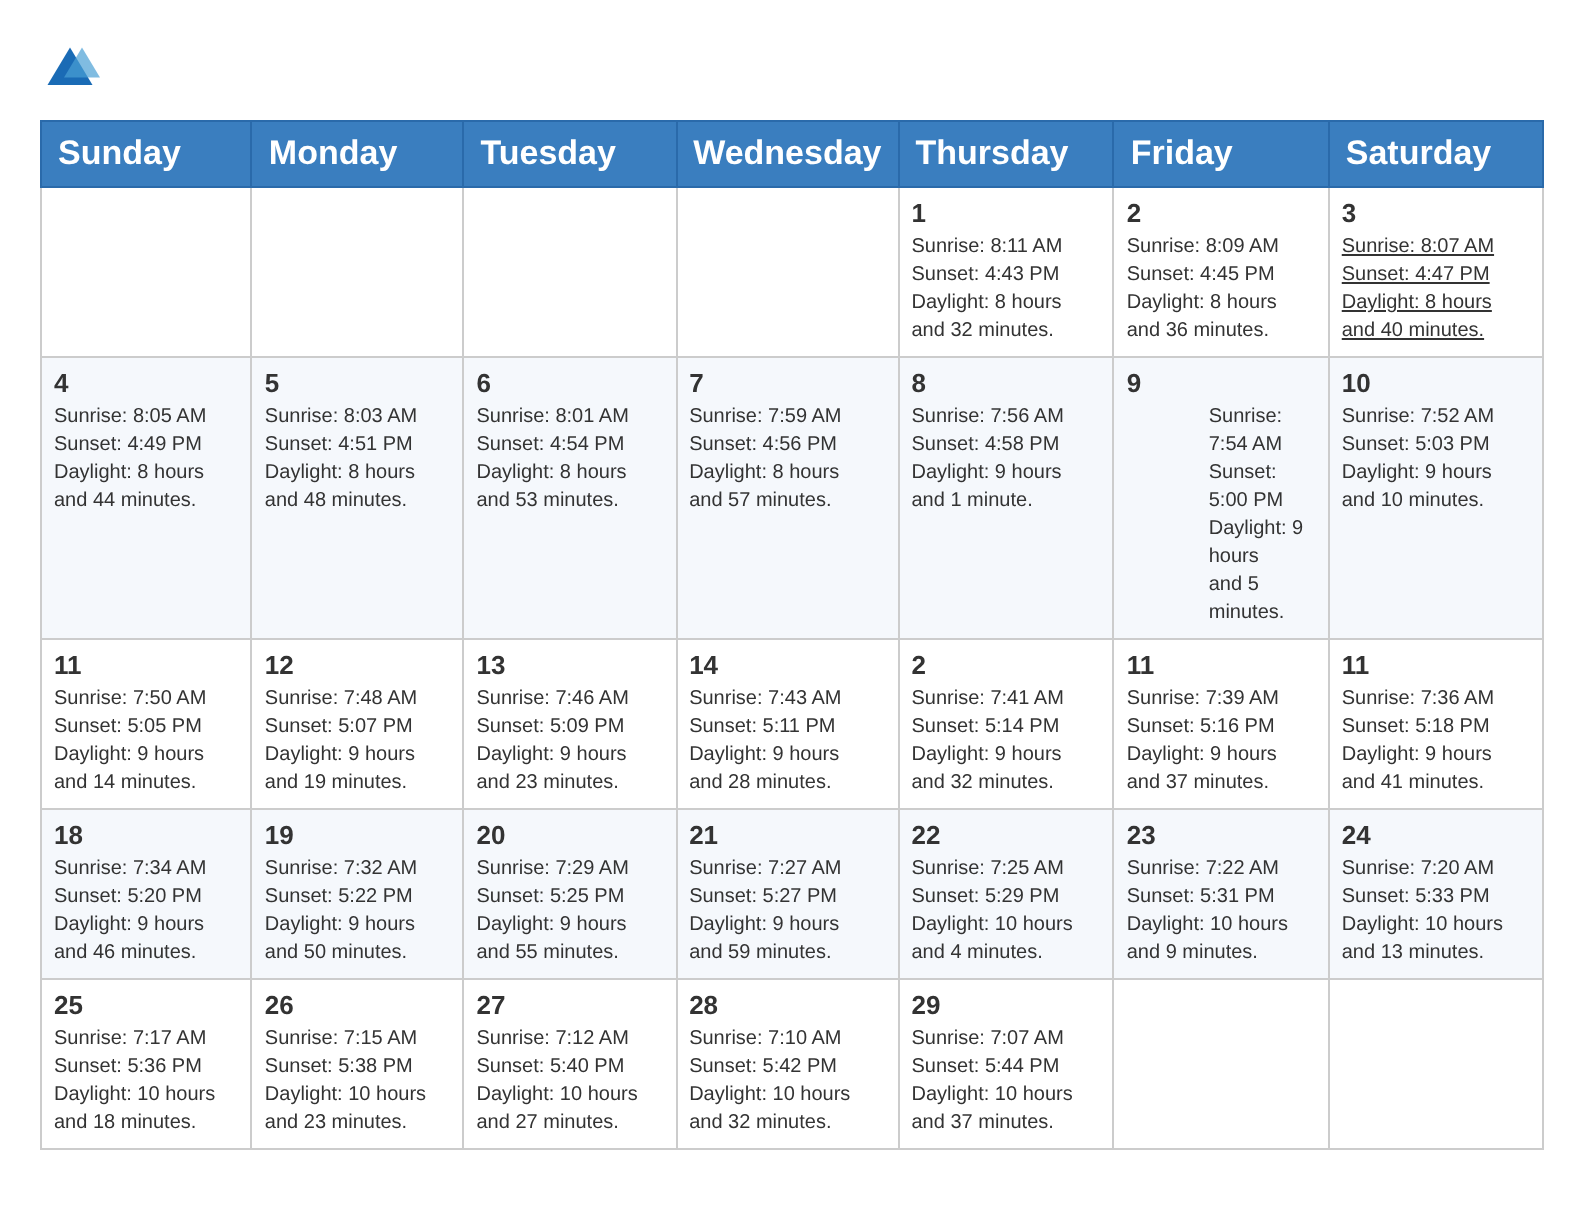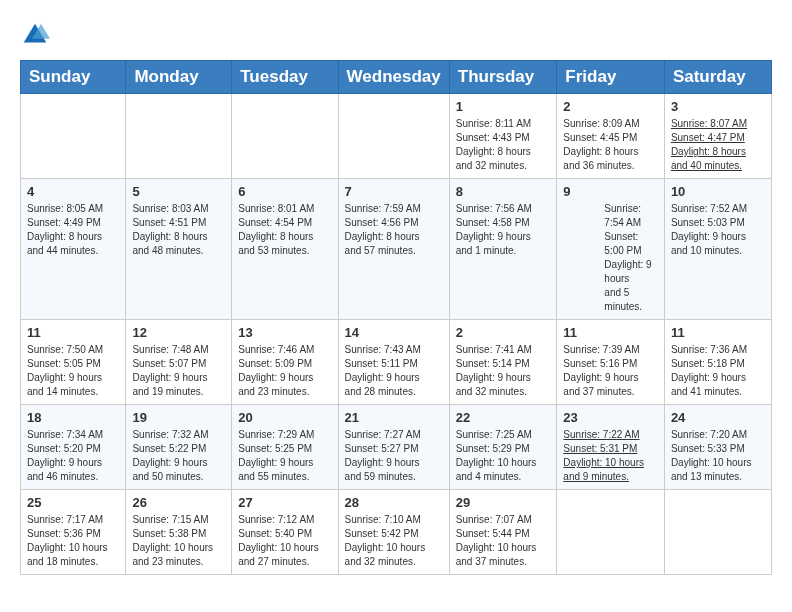--- a/index.html
+++ b/index.html
@@ -285,21 +285,21 @@
         </td>
         <td>
           <div class="day-number">22</div>
           <div class="day-info" style="white-space: pre-line;">Sunrise: 7:25 AM
 Sunset: 5:29 PM
 Daylight: 10 hours
 and 4 minutes.</div>
         </td>
         <td>
           <div class="day-number">23</div>
-          <div class="day-info" style="white-space: pre-line; text-decoration: underline;">Sunrise: 7:22 AM
+          <div class="day-info" style="white-space: pre-line;">Sunrise: 7:22 AM
 Sunset: 5:31 PM
 Daylight: 10 hours
 and 9 minutes.</div>
         </td>
         <td>
           <div class="day-number">24</div>
           <div class="day-info" style="white-space: pre-line;">Sunrise: 7:20 AM
 Sunset: 5:33 PM
 Daylight: 10 hours
 and 13 minutes.</div>

